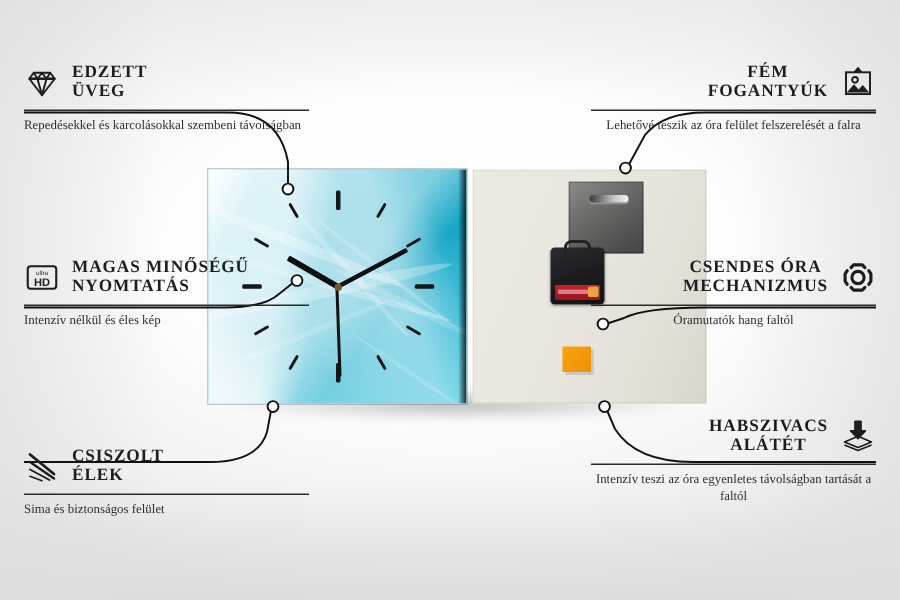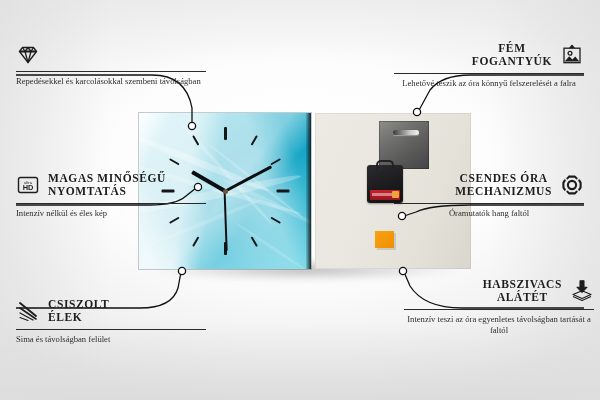--- a/index.html
+++ b/index.html
@@ -169,20 +169,24 @@
     <div class="co-head">
       <svg class="ico" viewBox="0 0 24 24">
         <g fill="none" stroke="#1d1d1d" stroke-width="1.3" stroke-linejoin="round">
           <path d="M3.5,9.5 L12,20.5 L20.5,9.5 Z"></path>
           <path d="M3.5,9.5 L6.5,5.5 L17.5,5.5 L20.5,9.5 Z"></path>
           <path d="M6.5,5.5 L9,9.5 L12,5.5 L15,9.5 L17.5,5.5"></path>
           <path d="M3.5,9.5 L20.5,9.5"></path>
           <path d="M9,9.5 L12,20.5 L15,9.5"></path>
         </g>
       </svg>
+      <div>
+        <div class="co-title">EDZETT</div>
+        <div class="co-title">ÜVEG</div>
+      </div>
     </div>
     <div class="co-rule"></div>
     <div class="co-desc">Repedésekkel és karcolásokkal szembeni távolságban</div>
   </div>
 
   <div class="callout left" style="left:16px;top:172px;">
     <div class="co-head">
       <svg class="ico" viewBox="0 0 24 24">
         <rect x="2.5" y="4.5" width="19" height="15" rx="2" fill="none" stroke="#1d1d1d" stroke-width="1.4"></rect>
         <text x="12" y="10.6" font-family="Liberation Sans, sans-serif" font-size="4.2" text-anchor="middle" fill="#1d1d1d">ultra</text>
@@ -206,41 +210,41 @@
           <path d="M4,14 L17,21" stroke-width="1.3"></path>
           <path d="M4,18.5 L12,21.5" stroke-width="1.1"></path>
         </g>
       </svg>
       <div>
         <div class="co-title">CSISZOLT</div>
         <div class="co-title">ÉLEK</div>
       </div>
     </div>
     <div class="co-rule"></div>
-    <div class="co-desc">Sima és távolságban felület</div>
+    <div class="co-desc">Sima és biztonságos felület</div>
   </div>
 
   <div class="callout right" style="left:394px;top:42px;">
     <div class="co-head">
       <div>
         <div class="co-title">FÉM</div>
         <div class="co-title">FOGANTYÚK</div>
       </div>
       <svg class="ico" viewBox="0 0 24 24">
         <g fill="none" stroke="#1d1d1d" stroke-width="1.3">
           <path d="M12,1.5 L15,5 L9,5 Z" fill="#1d1d1d" stroke="none"></path>
           <path d="M12,2.2 L12,5.2"></path>
           <rect x="4" y="5.2" width="16" height="14.5"></rect>
           <circle cx="10" cy="10.2" r="1.9"></circle>
           <path d="M4.6,18.6 L9.3,13.2 L12.4,16.6 L15.2,13.6 L19.4,18.6 Z" fill="#1d1d1d" stroke="none"></path>
         </g>
       </svg>
     </div>
     <div class="co-rule"></div>
-    <div class="co-desc">Lehetővé teszik az óra könnyű felszerelését a falra</div>
+    <div class="co-desc">Lehetővé teszik az óra felület felszerelését a falra</div>
   </div>
 
   <div class="callout right" style="left:394px;top:172px;">
     <div class="co-head">
       <div>
         <div class="co-title">CSENDES ÓRA</div>
         <div class="co-title">MECHANIZMUS</div>
       </div>
       <svg class="ico" viewBox="0 0 24 24">
         <g fill="none" stroke="#1d1d1d" stroke-width="2.1" stroke-linecap="round" stroke-linejoin="round">
@@ -248,21 +252,21 @@
                    M16.6,18.6 L14.9,20.4 L9.1,20.4 L7.4,18.6 M4.8,16.6 L3.4,14.4 L3.4,9.6 L4.8,7.4
                    M7.4,5.4 L9.1,3.6"></path>
           <circle cx="12" cy="12" r="4.1"></circle>
         </g>
       </svg>
     </div>
     <div class="co-rule"></div>
     <div class="co-desc">Óramutatók hang faltól</div>
   </div>
 
-  <div class="callout right" style="left:404px;top:278px;">
+  <div class="callout right" style="left:394px;top:278px;">
     <div class="co-head">
       <div>
         <div class="co-title">HABSZIVACS</div>
         <div class="co-title">ALÁTÉT</div>
       </div>
       <svg class="ico" viewBox="0 0 24 24">
         <g fill="#1d1d1d" stroke="#1d1d1d" stroke-width="1.1" stroke-linejoin="round">
           <path d="M10,1.8 L14,1.8 L14,8.2 L17,8.2 L12,13.4 L7,8.2 L10,8.2 Z"></path>
           <path d="M12,11.8 L21,15.6 L12,19.4 L3,15.6 Z" fill="none"></path>
           <path d="M3,17.6 L12,21.4 L21,17.6" fill="none"></path>

